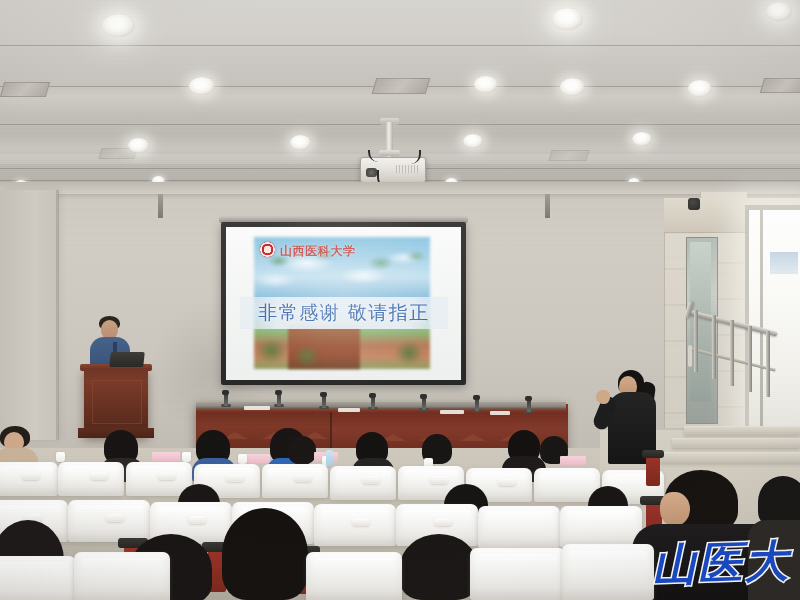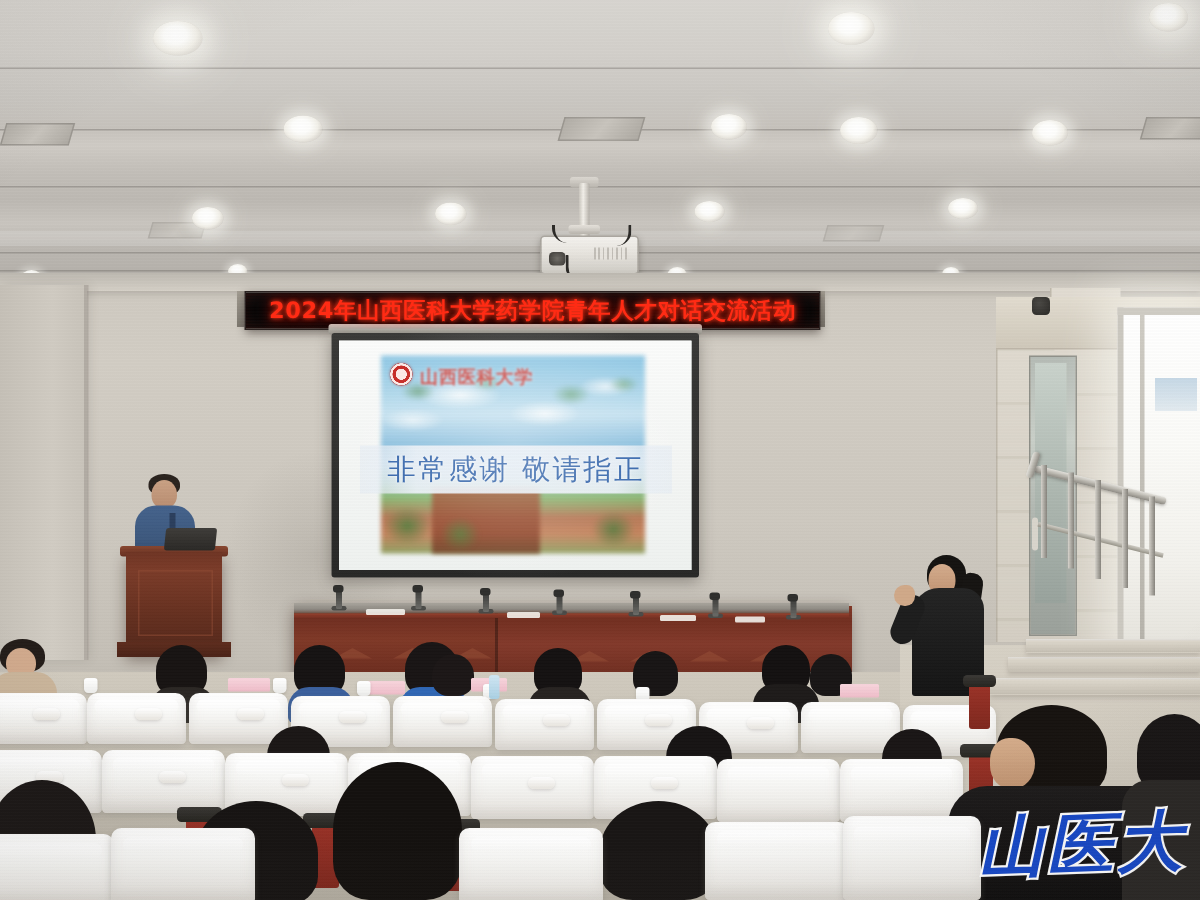--- a/index.html
+++ b/index.html
@@ -536,23 +536,20 @@
   <div class="door-handle"></div>
 
   <div class="window"></div>
   <div class="win-mull"></div>
   <div class="win-blue"></div>
   <div class="win-frame" style="left:745px;top:205px;width:4px;height:225px;background:#cbc8c0;"></div>
   <div class="win-frame" style="left:745px;top:205px;width:55px;height:5px;background:#cfccc4;"></div>
 
   <div class="banner-bracket" style="left:158px"></div>
   <div class="banner-bracket" style="left:545px"></div>
-  <div class="banner">
-    <span class="banner-text">2024年山西医科大学药学院青年人才对话交流活动</span>
-  </div>
 
   <div class="screen-roller"></div>
   <div class="screen-frame"></div>
   <div class="screen-surface">
     <div class="slide">
       <div class="slide-photo"></div>
       <div class="slide-clouds"></div>
       <div class="slide-foliage"></div>
       <div class="slide-building"></div>
       <div class="slide-trees"></div>

